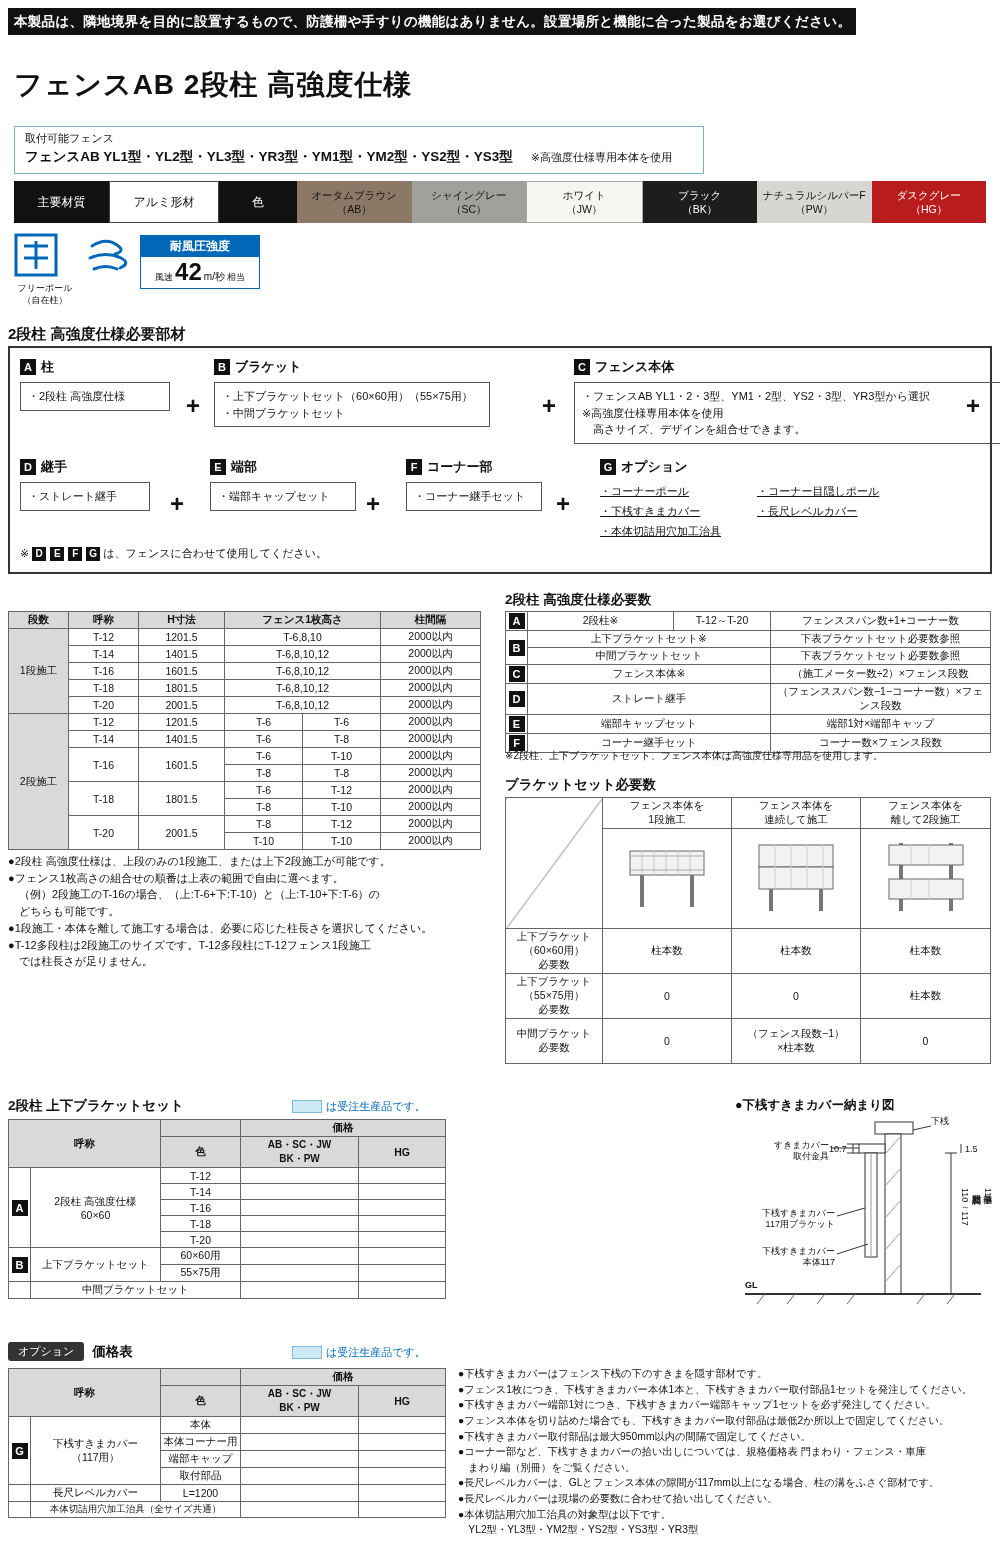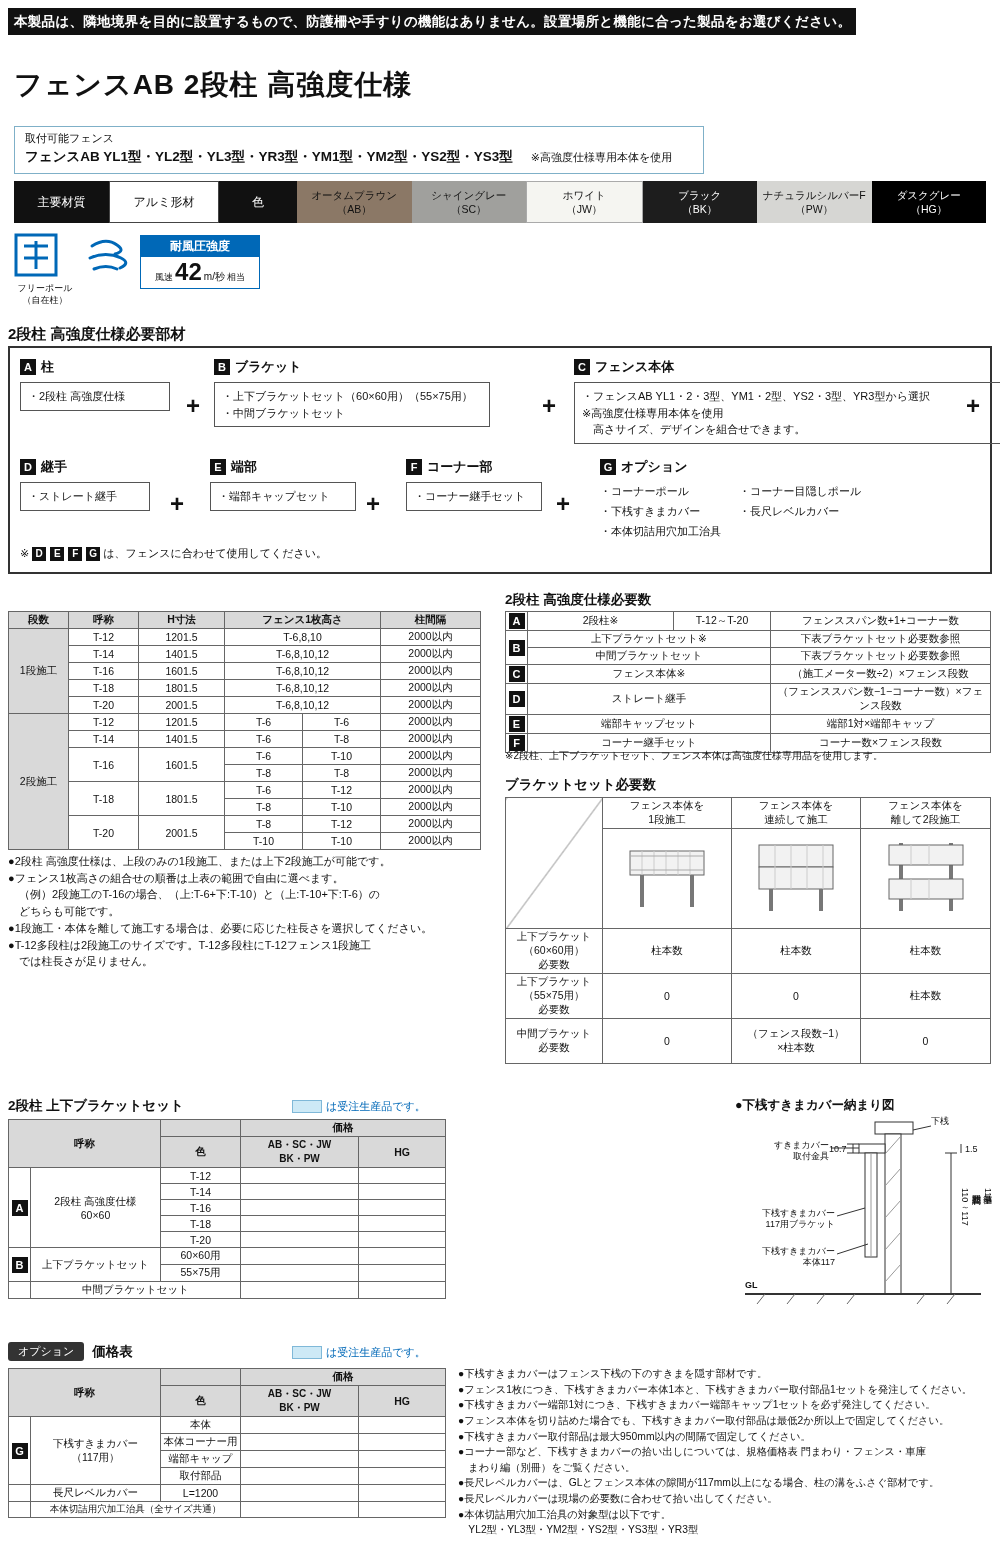--- a/index.html
+++ b/index.html
@@ -114,21 +114,21 @@
       <div>（JW）</div>
     </div>
     <div class="cs-color" style="background: rgb(29, 29, 29); color: rgb(255, 255, 255);">
       <div>ブラック</div>
       <div>（BK）</div>
     </div>
     <div class="cs-color" style="background: rgb(214, 214, 211); color: rgb(17, 17, 17);">
       <div>ナチュラルシルバーF</div>
       <div>（PW）</div>
     </div>
-    <div class="cs-color" style="background: #000000; color: rgb(255, 255, 255);">
+    <div class="cs-color" style="background: #b91c1c; color: rgb(255, 255, 255);">
       <div>ダスクグレー</div>
       <div>（HG）</div>
     </div>
   </div>
 
   <div class="abs" style="left:14px; top:233px; width:62px;">
     <svg width="44" height="44" viewBox="0 0 44 44">
       <rect x="2" y="2" width="40" height="40" fill="none" stroke="#0068b7" stroke-width="3"></rect>
       <line x1="22" y1="8" x2="22" y2="36" stroke="#0068b7" stroke-width="3"></line>
       <line x1="10" y1="13" x2="34" y2="13" stroke="#0068b7" stroke-width="3"></line>
@@ -227,21 +227,21 @@
         <div>・コーナー継手セット</div>
       </div>
     </div>
     <div class="plus" style="left:546px; top:142px;">+</div>
 
     <div class="pgroup" style="left:590px; top:110px; width:390px;">
       <div class="pghead">
         <span class="keysq">G</span>
         <span>オプション</span>
       </div>
-      <div style="display:flex; gap:18px; margin-top:6px;">
+      <div style="display:flex; gap:36px; margin-top:6px;text-decoration:underline;">
         <div class="g-list pre">・コーナーポール
 ・下桟すきまカバー
 ・本体切詰用穴加工治具</div>
         <div class="g-list pre">・コーナー目隠しポール
 ・長尺レベルカバー</div>
       </div>
     </div>
 
     <div class="parts-note" style="left:10px; top:198px;">
       <span>※</span>

